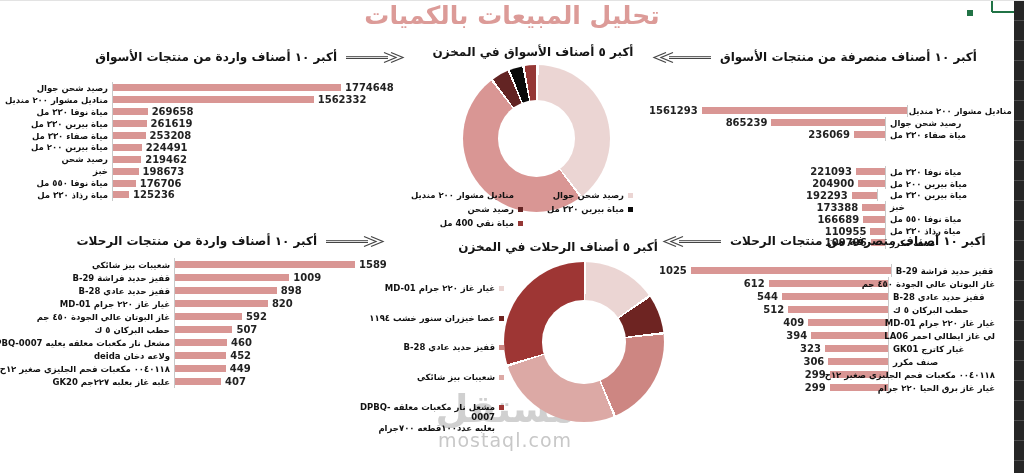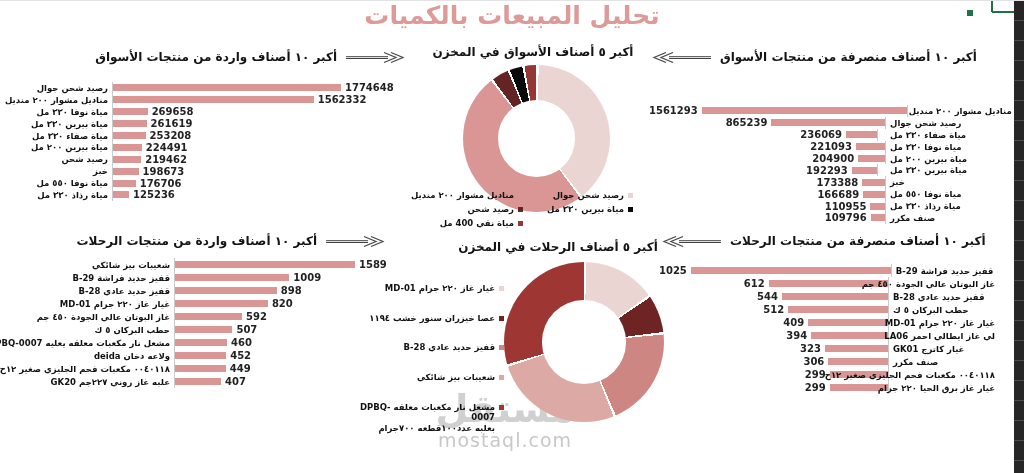--- a/index.html
+++ b/index.html
@@ -165,28 +165,28 @@
           </div>
           <div class="blabel" dir="rtl" style="width: 100px;">مناديل مشوار ٢٠٠ منديل</div>
         </div>
         <div class="brow left" style="height: 11.9px;">
           <div class="bplot">
             <div class="bbar" style="width: 113.607px; background: rgb(217, 150, 148);"></div>
             <div class="bval">865239</div>
           </div>
           <div class="blabel" dir="rtl" style="width: 100px;">رصيد شحن جوال</div>
         </div>
-        <div class="brow left" style="height: 11.9px; gap: 8px;">
+        <div class="brow left" style="height: 11.9px;">
           <div class="bplot">
             <div class="bbar" style="width: 30.9962px; background: rgb(217, 150, 148);"></div>
             <div class="bval">236069</div>
           </div>
           <div class="blabel" dir="rtl" style="width: 100px;">مياة صفاء ٣٣٠ مل</div>
         </div>
-        <div class="brow left" style="height: 11.9px;">
+        <div class="brow left" style="height: 11.9px; margin-top: 25px;">
           <div class="bplot">
             <div class="bbar" style="width: 29.0298px; background: rgb(217, 150, 148);"></div>
             <div class="bval">221093</div>
           </div>
           <div class="blabel" dir="rtl" style="width: 100px;">مياة نوفا ٣٣٠ مل</div>
         </div>
         <div class="brow left" style="height: 11.9px;">
           <div class="bplot">
             <div class="bbar" style="width: 26.9037px; background: rgb(217, 150, 148);"></div>
             <div class="bval">204900</div>
@@ -329,21 +329,21 @@
           </div>
         </div>
         <div class="brow right" style="height: 13px;">
           <div class="blabel" dir="rtl" style="width: 164px;">٠٠٤٠١١٨ مكعبات فحم الجليزي صغير ١٢ح</div>
           <div class="bplot">
             <div class="bbar" style="width: 50.8622px; background: rgb(217, 150, 148);"></div>
             <div class="bval">449</div>
           </div>
         </div>
         <div class="brow right" style="height: 13px;">
-          <div class="blabel" dir="rtl" style="width: 164px;">علبه غاز روني ٢٢٧جم GK20</div>
+          <div class="blabel" dir="rtl" style="width: 164px;">علبه غاز بعلبه ٢٢٧جم GK20</div>
           <div class="bplot">
             <div class="bbar" style="width: 46.1045px; background: rgb(217, 150, 148);"></div>
             <div class="bval">407</div>
           </div>
         </div>
       </div>
   </section>
 
   <section class="panel br">
     <div class="ctitle start">

